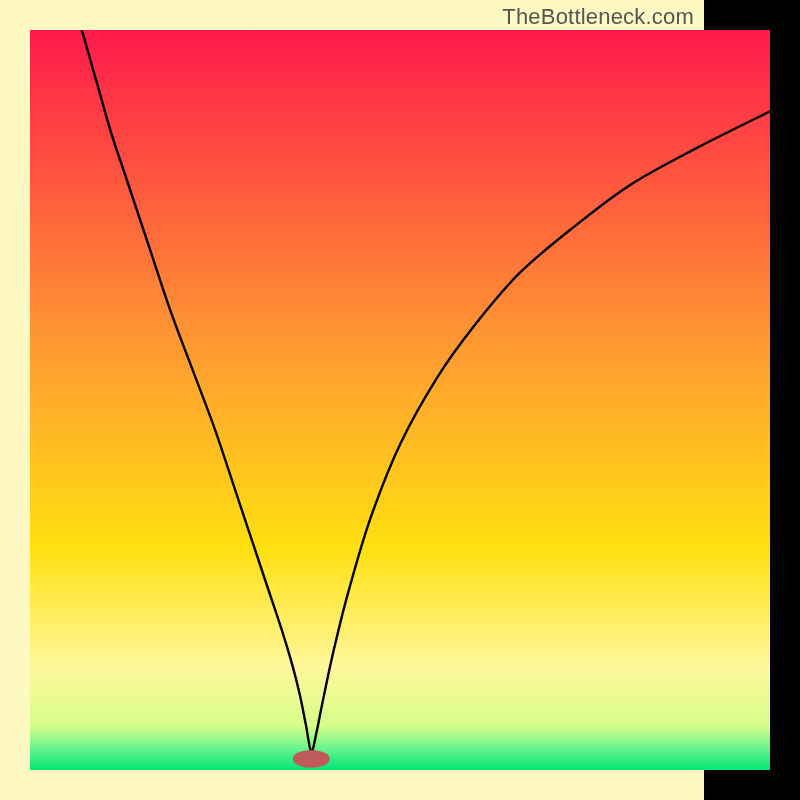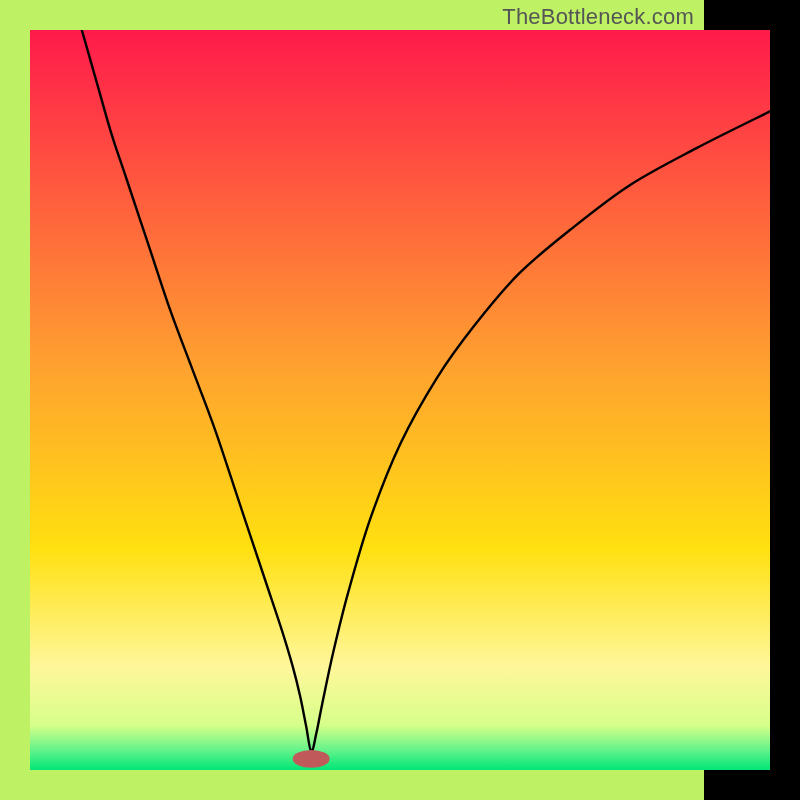--- a/index.html
+++ b/index.html
@@ -8,21 +8,21 @@
     width: 800px;
     height: 800px;
     overflow: hidden;
     background: #000;
     font-family: Arial, Helvetica, sans-serif;
   }
   .frame {
     position: relative;
     width: 704px;
     height: 800px;
-    background: #bef264;
+    background: #fef9c3;
   }
   .plot-area {
     position: absolute;
     left: 30px;
     top: 30px;
     width: 740px;
     height: 740px;
   }
   .watermark {
     position: absolute;

